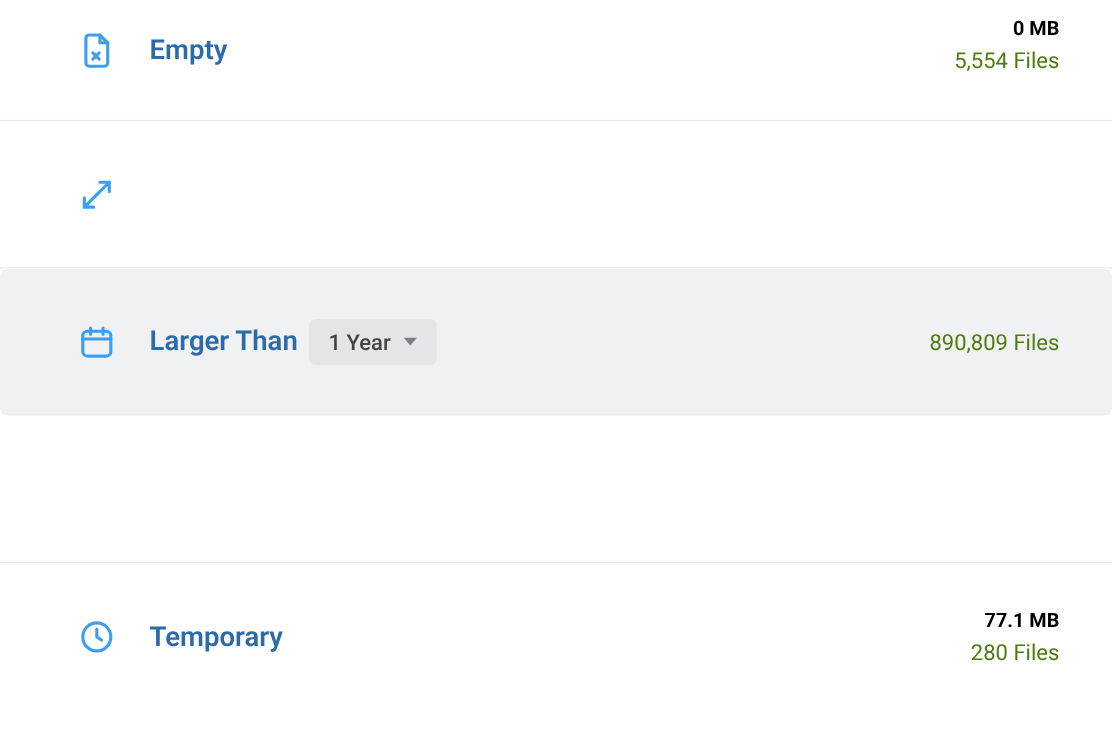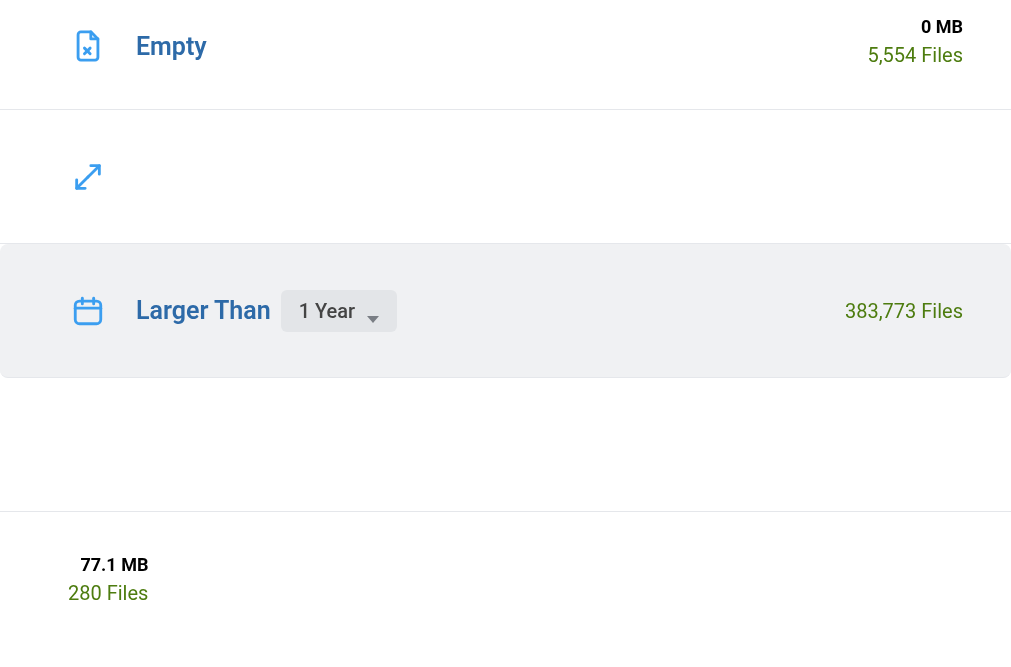--- a/index.html
+++ b/index.html
@@ -71,21 +71,21 @@
       height: 44px;
       border: 1px solid #d6d9de;
       border-radius: 6px;
       text-align: center;
       font-size: 20px;
       color: #333;
       font-family: inherit;
     }
     .dropdown {
       display: inline-flex;
-      align-items: flex-end;
+      align-items: center;
       gap: 12px;
       background: #e3e5e8;
       border-radius: 6px;
       padding: 9px 18px;
       font-size: 20px;
       font-weight: 500;
       color: #444;
       cursor: pointer;
     }
     .dropdown .chev {
@@ -173,27 +173,36 @@
       </span>
       <span class="row-label-group">
         <span>Larger Than</span>
         <span class="dropdown">
           <span>1 Year</span>
           <span class="chev"></span>
         </span>
       </span>
     </div>
     <div class="row-right">
-      <span class="stat-files">383,773 Files</span>
+      <span class="stat-files">890,809 Files</span>
     </div>
   </div>
 
   <div class="row">
   </div>
 
   <div class="row">
+    <div class="row-left">
+      <span class="icon-wrap">
+        <svg viewBox="0 0 24 24">
+          <circle cx="12" cy="12" r="9"></circle>
+          <path d="M12 7v5l3 2"></path>
+        </svg>
+      </span>
+      <span class="row-label">Temporary</span>
+    </div>
     <div class="row-right">
       <span class="stat-size">77.1 MB</span>
       <span class="stat-files">280 Files</span>
     </div>
   </div>
 
 </div>
 
 </body></html>

